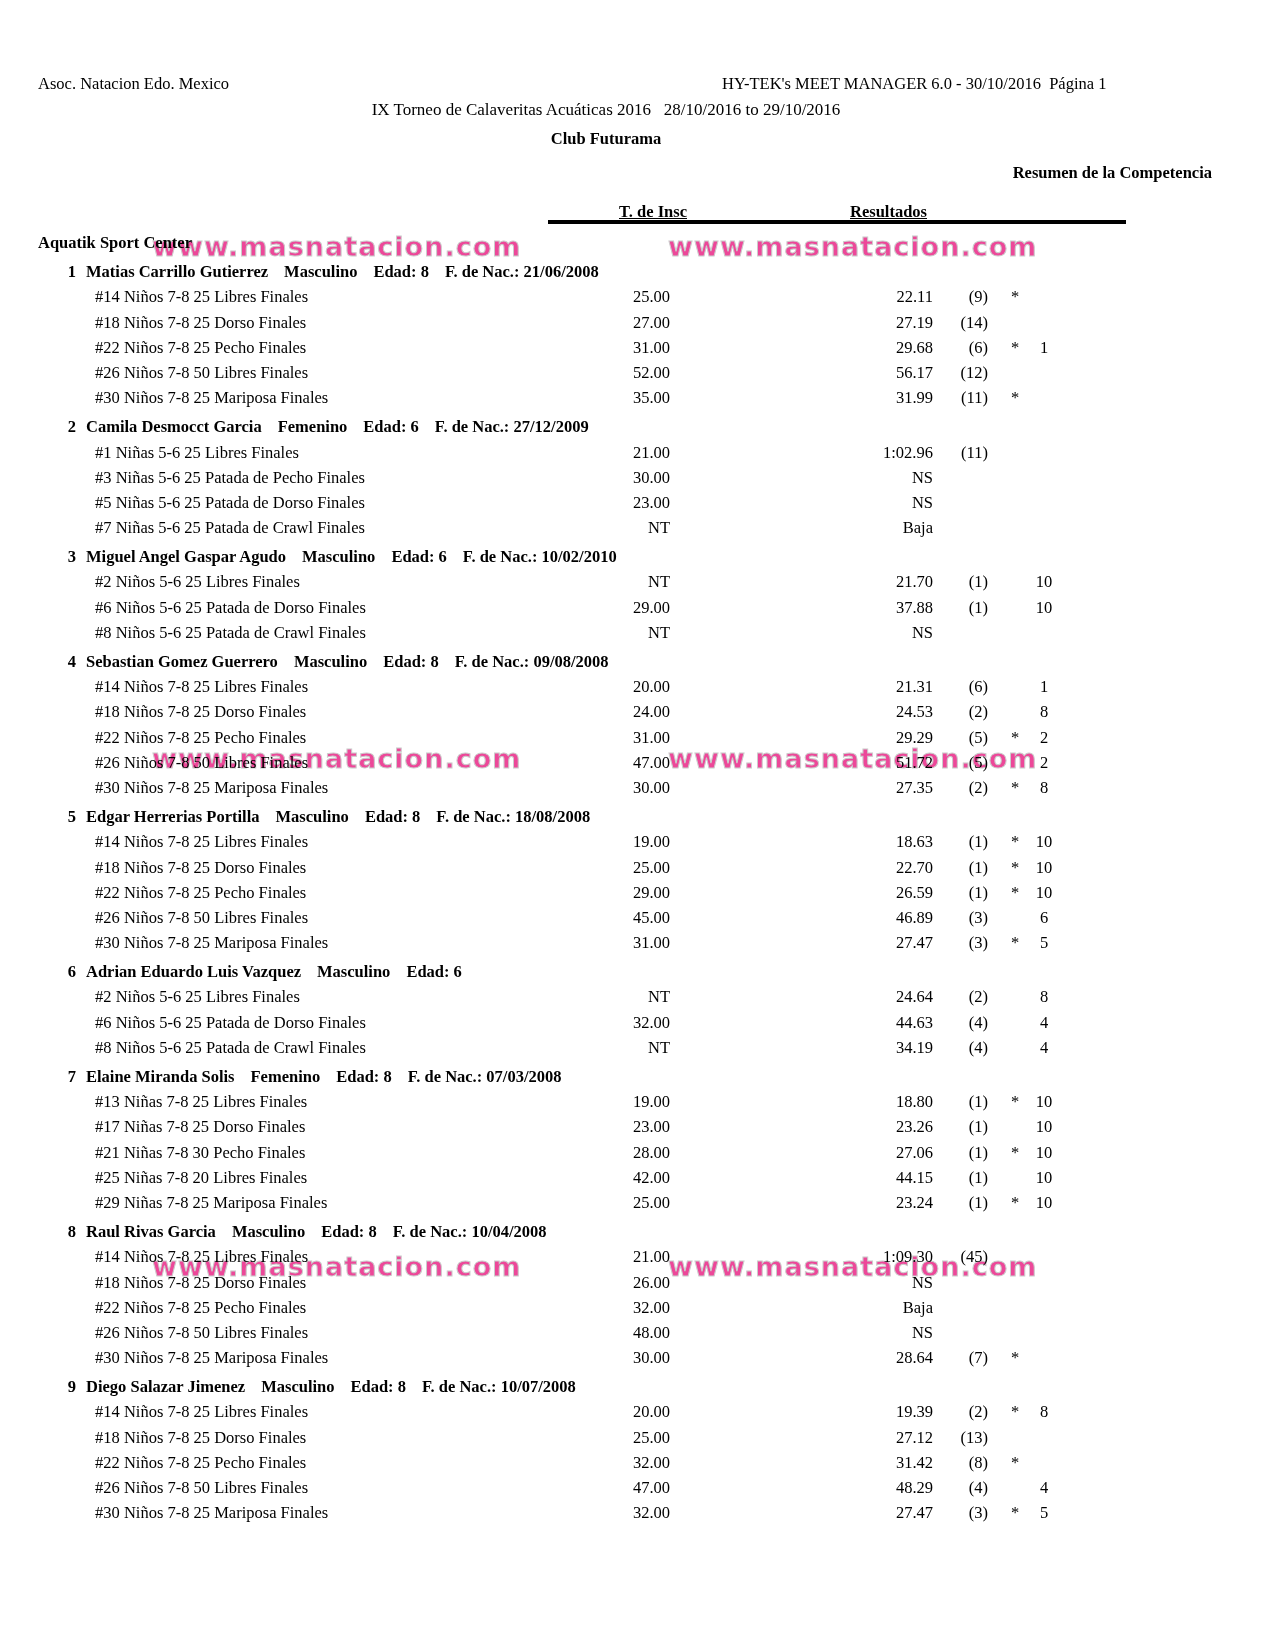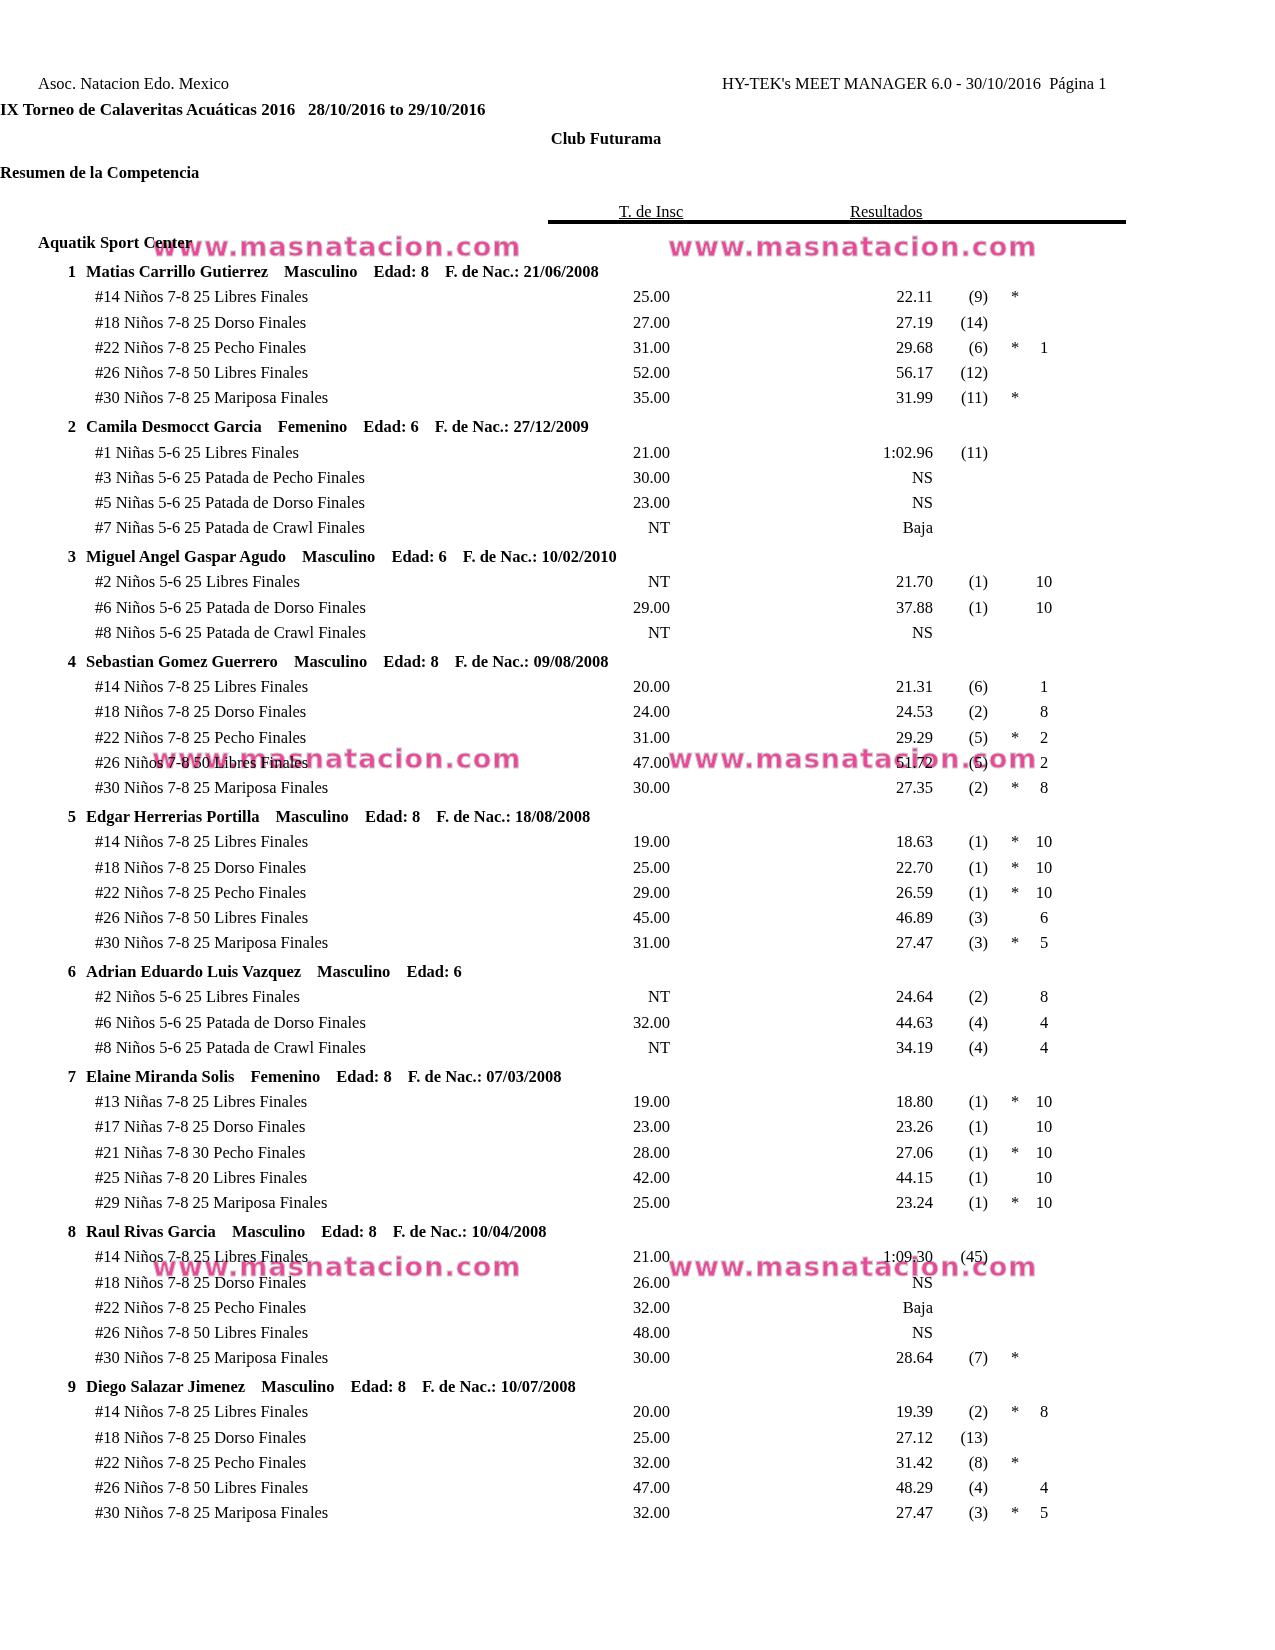--- a/index.html
+++ b/index.html
@@ -5,24 +5,24 @@
   html,body{margin:0;padding:0;}
   body{
     width:1275px;height:1650px;position:relative;background:#ffffff;
     font-family:"Liberation Serif", serif;font-size:16.5px;color:#000;
     overflow:hidden;
   }
   .pre{white-space:pre;}
   
   .hdr-left{position:absolute;left:38px;top:74px;}
   .hdr-right{position:absolute;left:722px;top:74px;}
-  .title{position:absolute;top:100px;left:0;width:1212px;text-align:left;font-weight:bold;font-size:17px;}
+  .title{position:absolute;top:100px;left:0;width:1212px;text-align:center;font-weight:normal;font-size:17px;}
   .club{position:absolute;top:129px;left:0;width:1212px;text-align:center;font-weight:bold;}
-  .resumen{position:absolute;top:163px;left:0;width:1212px;text-align:left;font-weight:bold;}
-  .colhead{position:absolute;top:202px;font-weight:normal;text-decoration:underline;}
+  .resumen{position:absolute;top:163px;left:0;width:1212px;text-align:right;font-weight:bold;}
+  .colhead{position:absolute;top:202px;font-weight:bold;text-decoration:underline;}
   .colhead.seed{left:619px;}
   .colhead.res{left:850px;}
   .rule{position:absolute;left:548px;top:220px;width:578px;height:4px;background:#000;}
   
   .watermark{
     position:absolute;z-index:0;
     font-family:"DejaVu Sans", sans-serif;font-weight:bold;font-size:27px;letter-spacing:1px;
     color:#ec4899;-webkit-text-stroke:1px #cccccc;
   }
   

